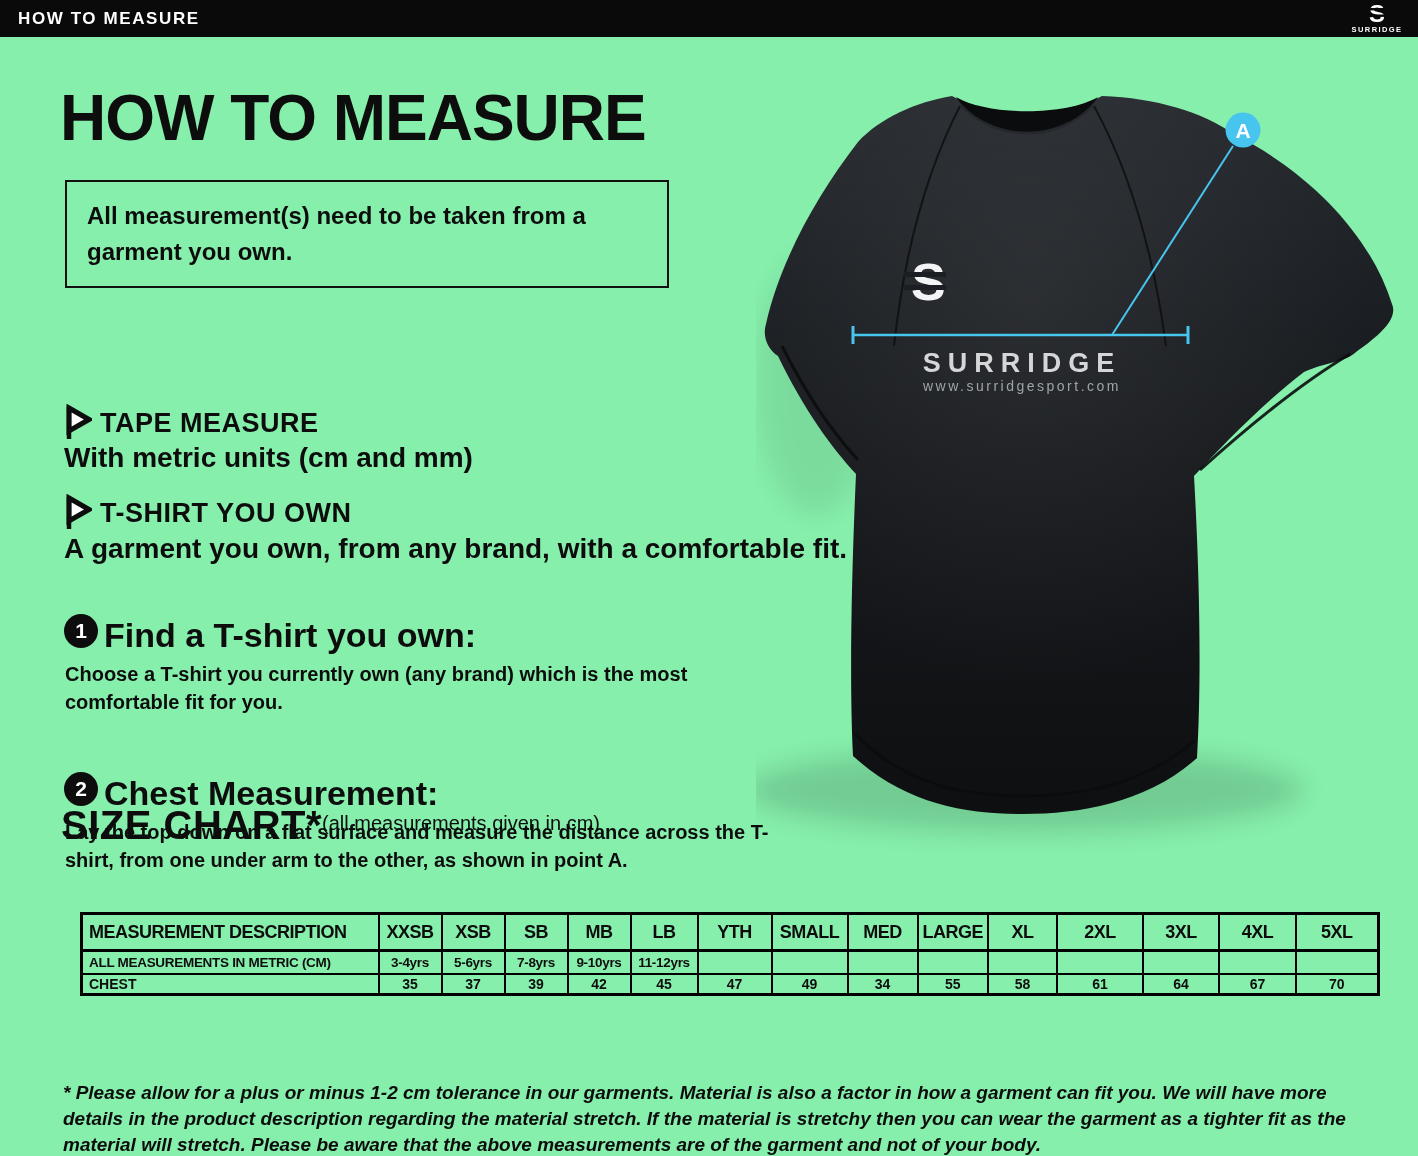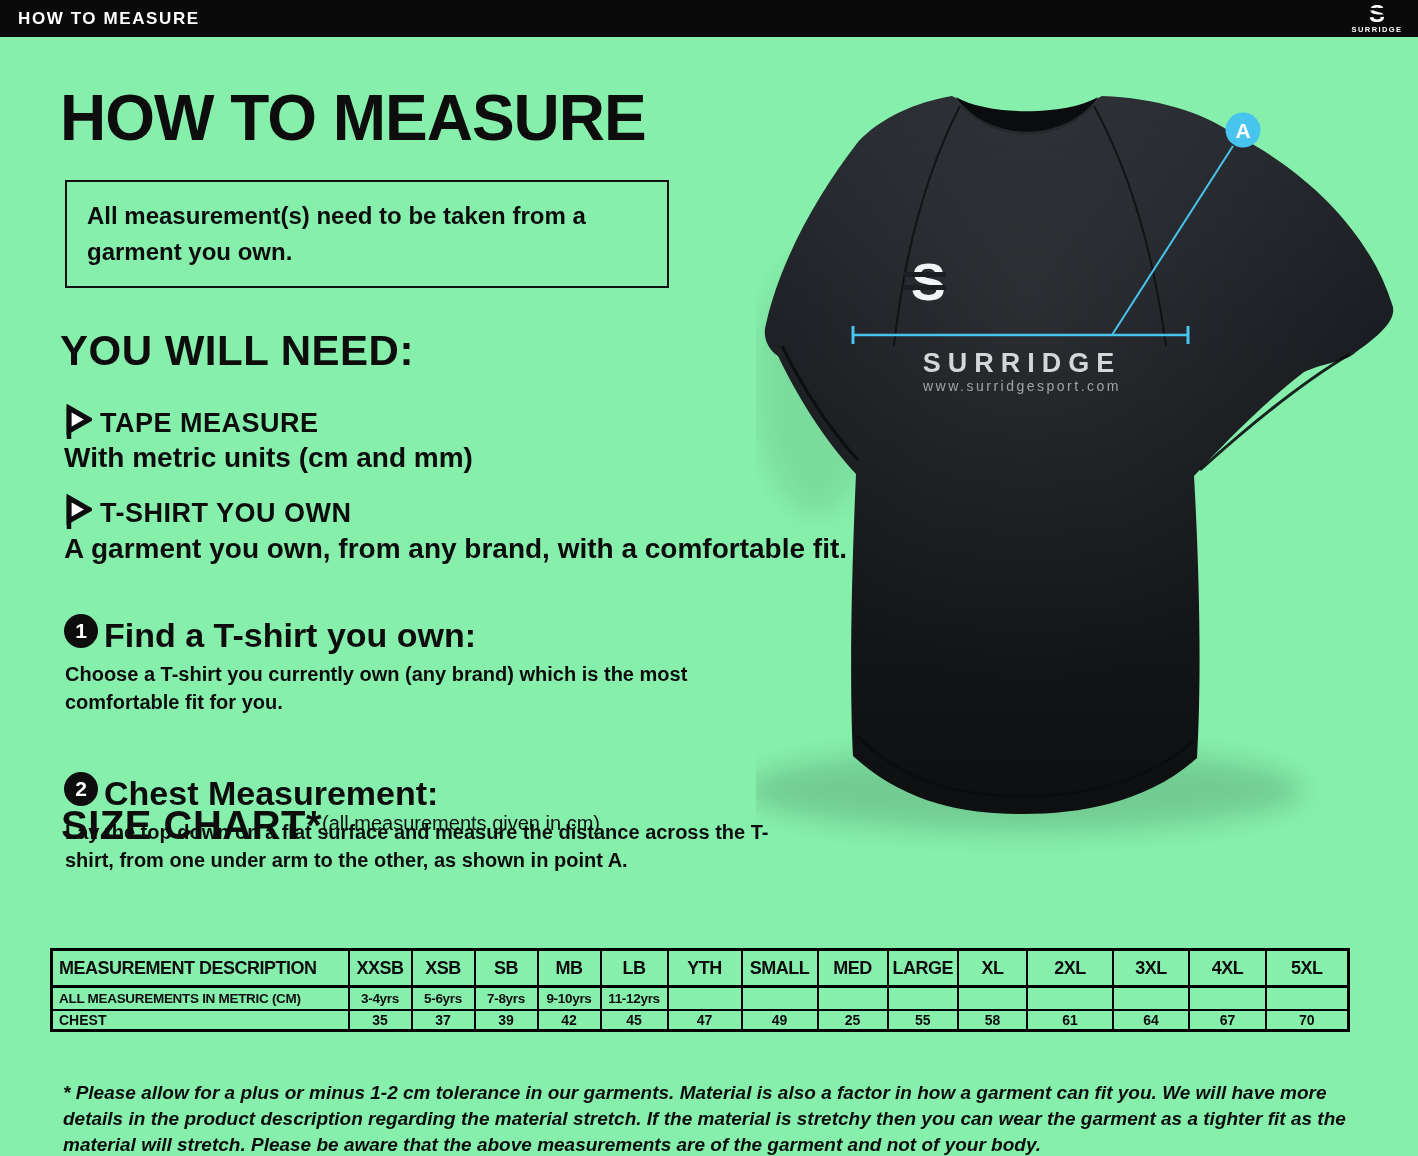--- a/index.html
+++ b/index.html
@@ -25,21 +25,21 @@
   .step-circle { position:absolute; left:64px; width:34px; height:34px; background:#0d0d0d; border-radius:50%;
                  color:#fff; font-size:21px; font-weight:700; display:flex; align-items:center; justify-content:center; }
   .step-title { position:absolute; left:104px; font-size:34px; font-weight:700; line-height:1.1; }
   .step-desc { position:absolute; left:65px; width:715px; font-size:20px; font-weight:700; line-height:1.38; }
 
   .sizechart-heading-row { position:absolute; left:61px; top:805px; display:flex; align-items:center; }
   .sizechart-heading { font-size:40px; font-weight:700; letter-spacing:0.5px; line-height:1; }
   .sizechart-subtitle { font-size:20px; font-weight:400; padding-bottom:4px; }
 
   
-  .size-table-wrap { position:absolute; left:50px; top:912px;margin-top:36px; }
+  .size-table-wrap { position:absolute; left:80px; top:912px; }
   table.size-table { border-collapse:collapse; border:3px solid #000; table-layout:fixed; }
   .size-table th, .size-table td { border:2px solid #000; padding:0 4px; overflow:hidden; white-space:nowrap; }
   .size-table thead th { height:37px; font-size:18px; font-weight:700; letter-spacing:-0.5px; text-align:center; border-bottom:3px solid #000; }
   .size-table thead th:first-child { text-align:left; padding-left:6px; }
   .size-table tbody td { text-align:center; font-weight:700; }
   .size-table tbody tr:nth-child(1) td { height:23px; font-size:13.5px; letter-spacing:-0.3px; }
   .size-table tbody tr:nth-child(2) td { height:21px; font-size:14px; }
   .size-table tbody td.row-label { text-align:left; padding-left:6px; }
 
   .footnote { position:absolute; left:63px; top:1080px; width:1312px; font-size:19px; font-weight:700; font-style:italic; line-height:1.38; }
@@ -63,21 +63,20 @@
       </svg>
     </div>
   </div>
 
   <h1 class="h1">HOW TO MEASURE</h1>
 
   <div class="notice-box">
     <div class="notice-text">All measurement(s) need to be taken from a garment you own.</div>
   </div>
 
-  <div class="ywn-heading">YOU WILL NEED:</div>
 
   <div>
     <svg class="need-item-icon" style="top:404px" viewBox="0 0 30 38">
       <path d="M7 4 L27 15.5 L7 27 Z" fill="#ffffff" stroke="#0d0d0d" stroke-width="5" stroke-linejoin="miter"></path>
       <line x1="7" y1="3" x2="7" y2="35" stroke="#0d0d0d" stroke-width="4.5"></line>
     </svg>
     <div class="need-title" style="top:410px">TAPE MEASURE</div>
     <div class="need-desc" style="top:441px">With metric units (cm and mm)</div>
   </div>
 
@@ -165,21 +164,21 @@
           </tr>
           <tr>
             <td class="row-label">CHEST</td>
             <td>35</td>
             <td>37</td>
             <td>39</td>
             <td>42</td>
             <td>45</td>
             <td>47</td>
             <td>49</td>
-            <td>25</td>
+            <td>34</td>
             <td>55</td>
             <td>58</td>
             <td>61</td>
             <td>64</td>
             <td>67</td>
             <td>70</td>
           </tr>
         </tbody>
     </table>
   </div>

